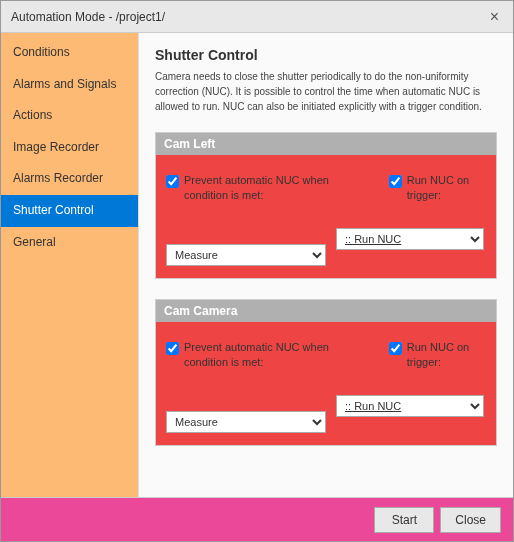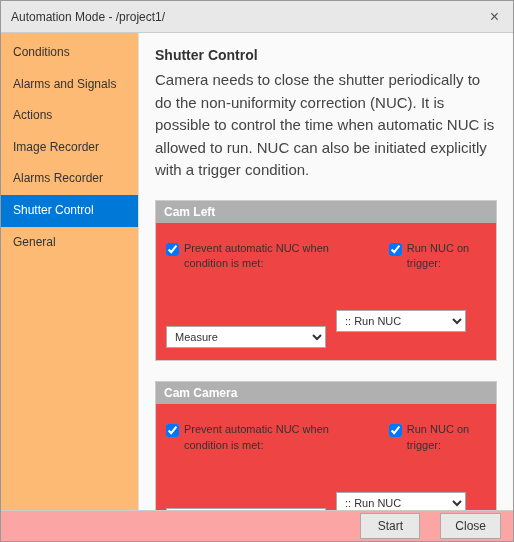--- a/index.html
+++ b/index.html
@@ -78,21 +78,21 @@
       flex-direction: column;
       gap: 10px;
     }
     .content-title {
       font-size: 14px;
       font-weight: 600;
       color: #333;
       margin-bottom: 6px;
     }
     .content-description {
-      font-size: 15px;
+      font-size: 10px;
       color: #444;
       line-height: 1.5;
       margin-bottom: 8px;
     }
     .section-header {
       background: #b0b0b0;
       color: #fff;
       padding: 4px 8px;
       font-size: 12px;
       font-weight: 600;
@@ -100,21 +100,21 @@
     }
     .section-box {
       border: 1px solid #ccc;
       background: #ef4444;
       margin-bottom: 10px;
     }
     .section-body {
       padding: 10px 10px 12px 10px;
       display: flex;
       flex-direction: column;
-      gap: 23px;
+      gap: 8px;
     }
     .checkbox-row {
       display: flex;
       align-items: flex-start;
       gap: 20px;
     }
     .checkbox-label {
       display: flex;
       align-items: flex-start;
       gap: 5px;
@@ -137,30 +137,31 @@
       border: 1px solid #aaa;
       background: white;
       padding: 2px 4px;
       color: #333;
     }
     .dropdown-left {
       width: 160px;
       margin-top: 32px;
     }
     .dropdown-right {
-      width: 130px;
+      width: 148px;
+      text-decoration: underline;
     }
     .footer {
       border-top: 1px solid #ccc;
-      background: #fca5a5;
+      background: #ec4899;
       padding: 8px 12px;
       display: flex;
       justify-content: flex-end;
-      gap: 20px;
-      height: 31px;
+      gap: 6px;
+      height: 44px;
       align-items: center;
     }
     .btn {
       height: 26px;
       min-width: 60px;
       font-size: 12px;
       border: 1px solid #aaa;
       background: #e8e8e8;
       cursor: pointer;
       padding: 0 14px;

